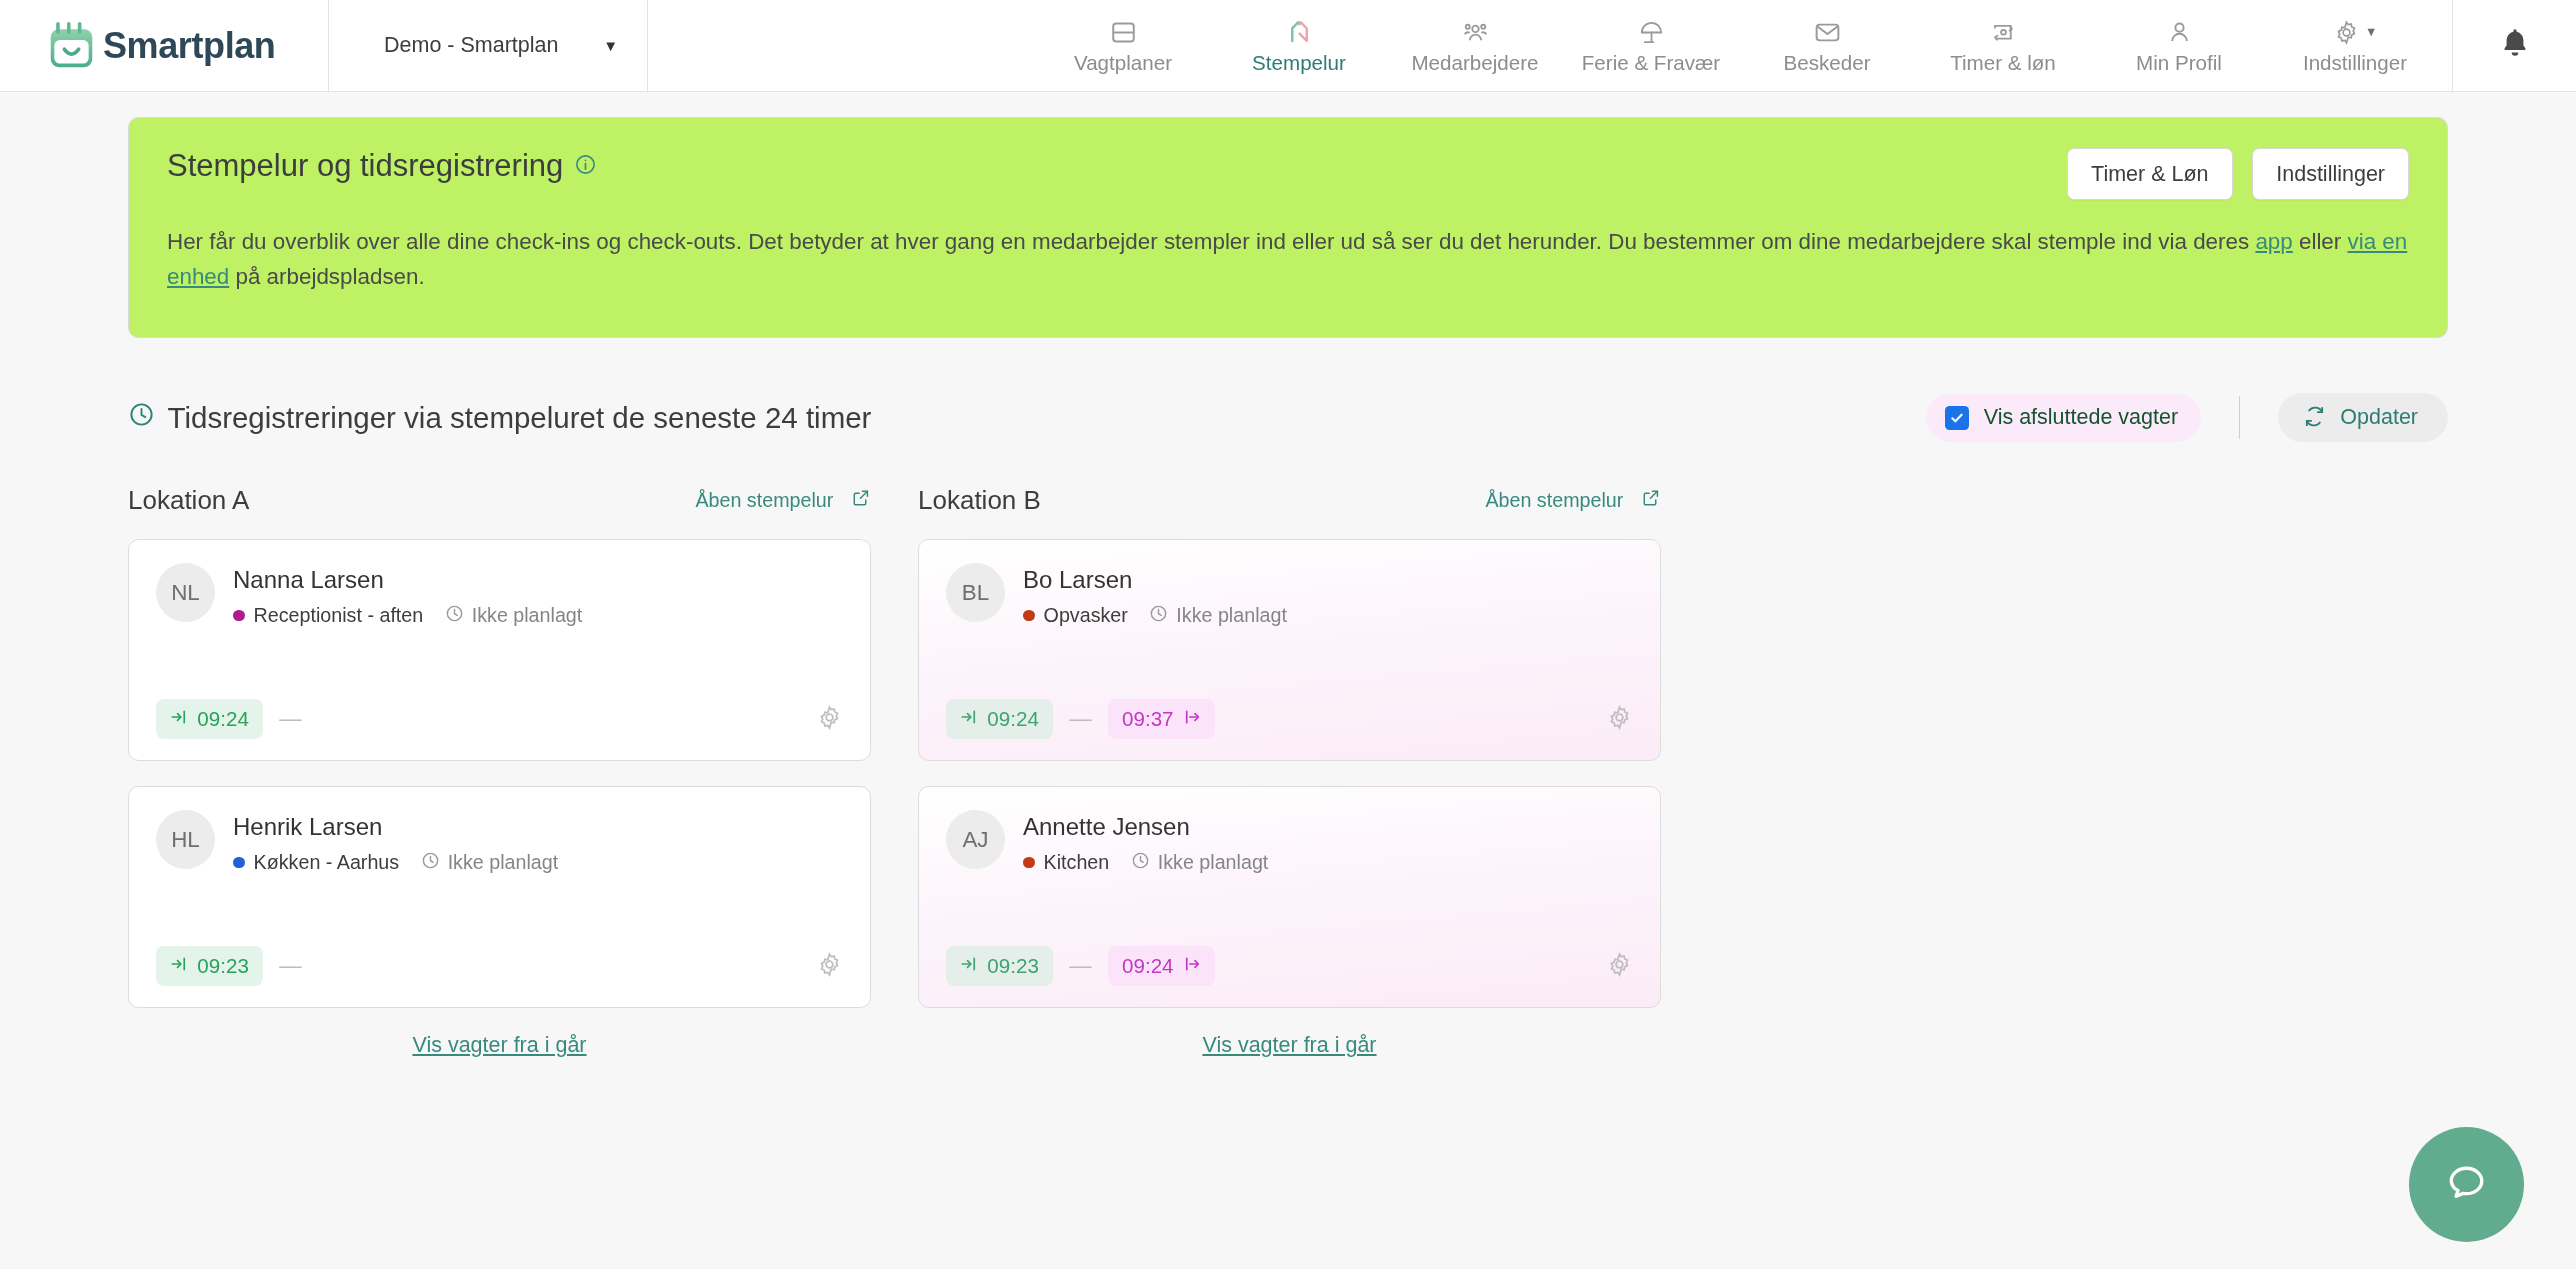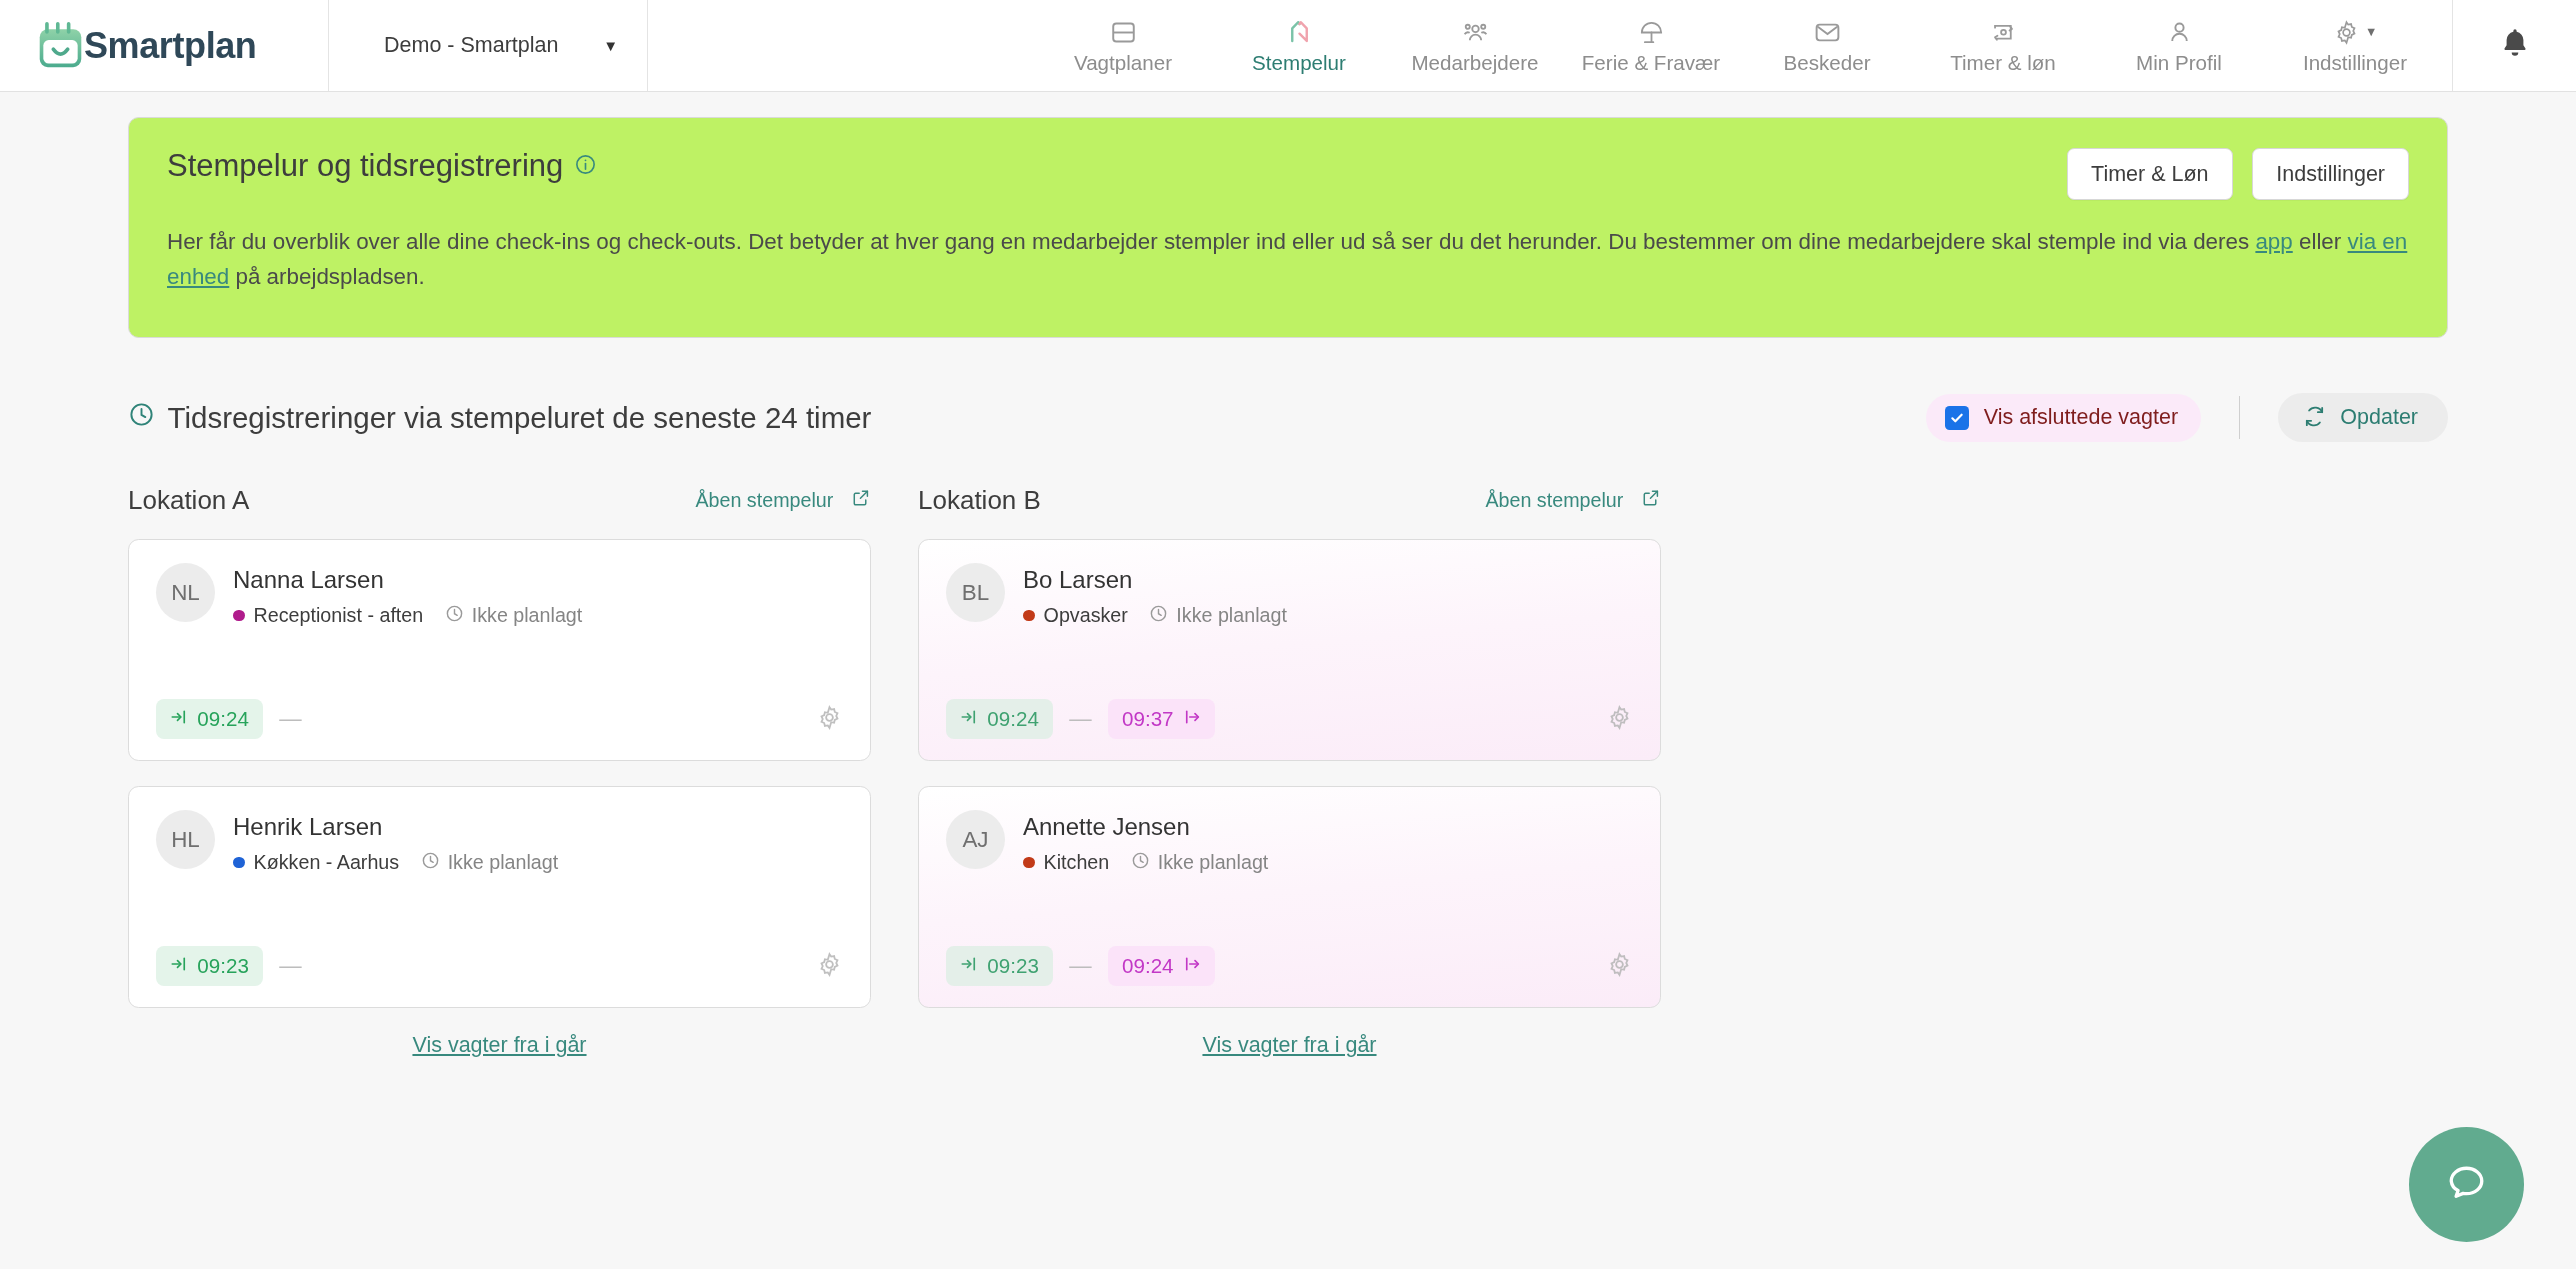--- a/index.html
+++ b/index.html
@@ -16,22 +16,22 @@
     background: #ffffff;
     border-bottom: 0.9px solid #e2e2e2;
     display: flex;
     align-items: stretch;
     position: relative;
   }
   .brand {
     width: 329px;
     display: flex;
     align-items: center;
-    gap: 0;
-    padding-left: 37px;
+    gap: 8px;
+    padding-left: 48px;
     border-right: 0.9px solid #e4e4e4;
   }
   .brand-logo { width: 47px; height: 47px; flex: none; }
   .brand-name {
     font-size: 36px; font-weight: 700; color: #2f4858;
     letter-spacing: -0.4px;
   }
   .org-select {
     width: 319px;
     display: flex;
@@ -132,21 +132,21 @@
     border-radius: 894px;
     padding: 11.6px 23px 11.6px 19.7px;
     display: flex; align-items: center; gap: 14.3px;
     cursor: pointer;
   }
   .cbox {
     width: 24px; height: 24px; border-radius: 4.5px;
     background: #1a73e8; flex: none;
     display: flex; align-items: center; justify-content: center;
   }
-  .pill-check .ptext { font-size: 21.5px; color: #7f1d1d; }
+  .pill-check .ptext { font-size: 21.5px; color: #14532d; }
   .vdiv { width: 0.9px; height: 43px; background: #cfcfcf; margin: 0 38px; }
   .pill-refresh {
     background: #ececec;
     border-radius: 894px;
     padding: 11.6px 30px 11.6px 25px;
     display: flex; align-items: center; gap: 14.3px;
     cursor: pointer;
   }
   .pill-refresh .ptext { font-size: 21.5px; color: #2d7d72; }
 

